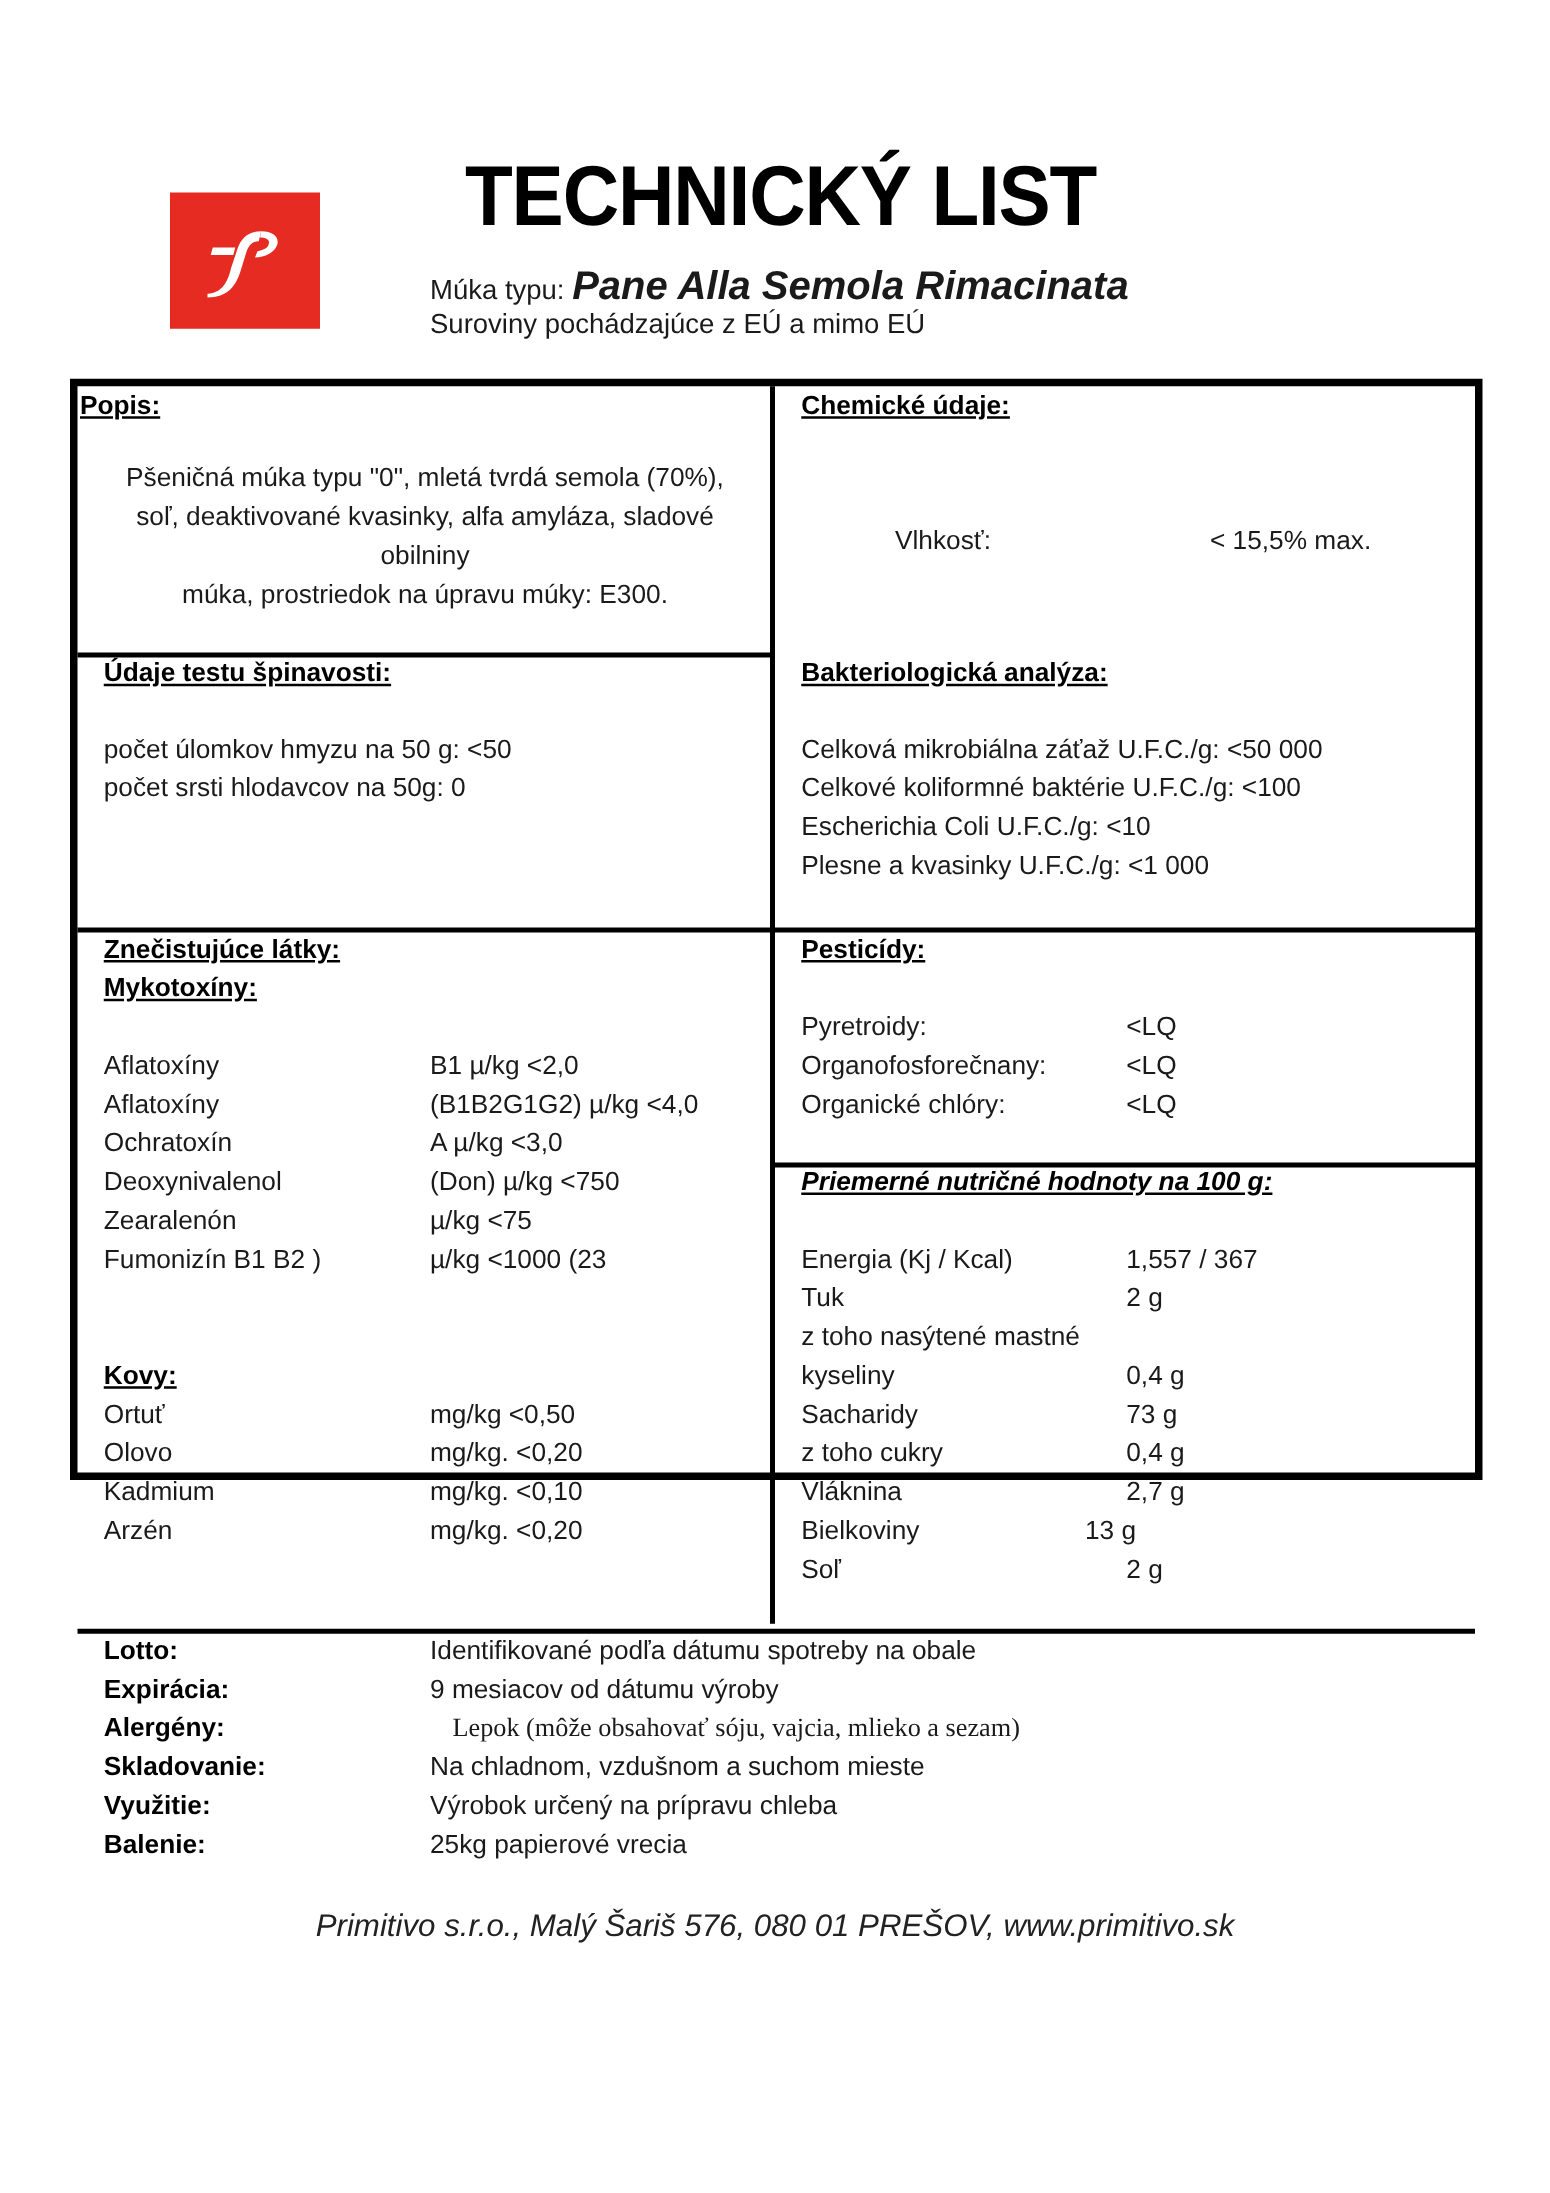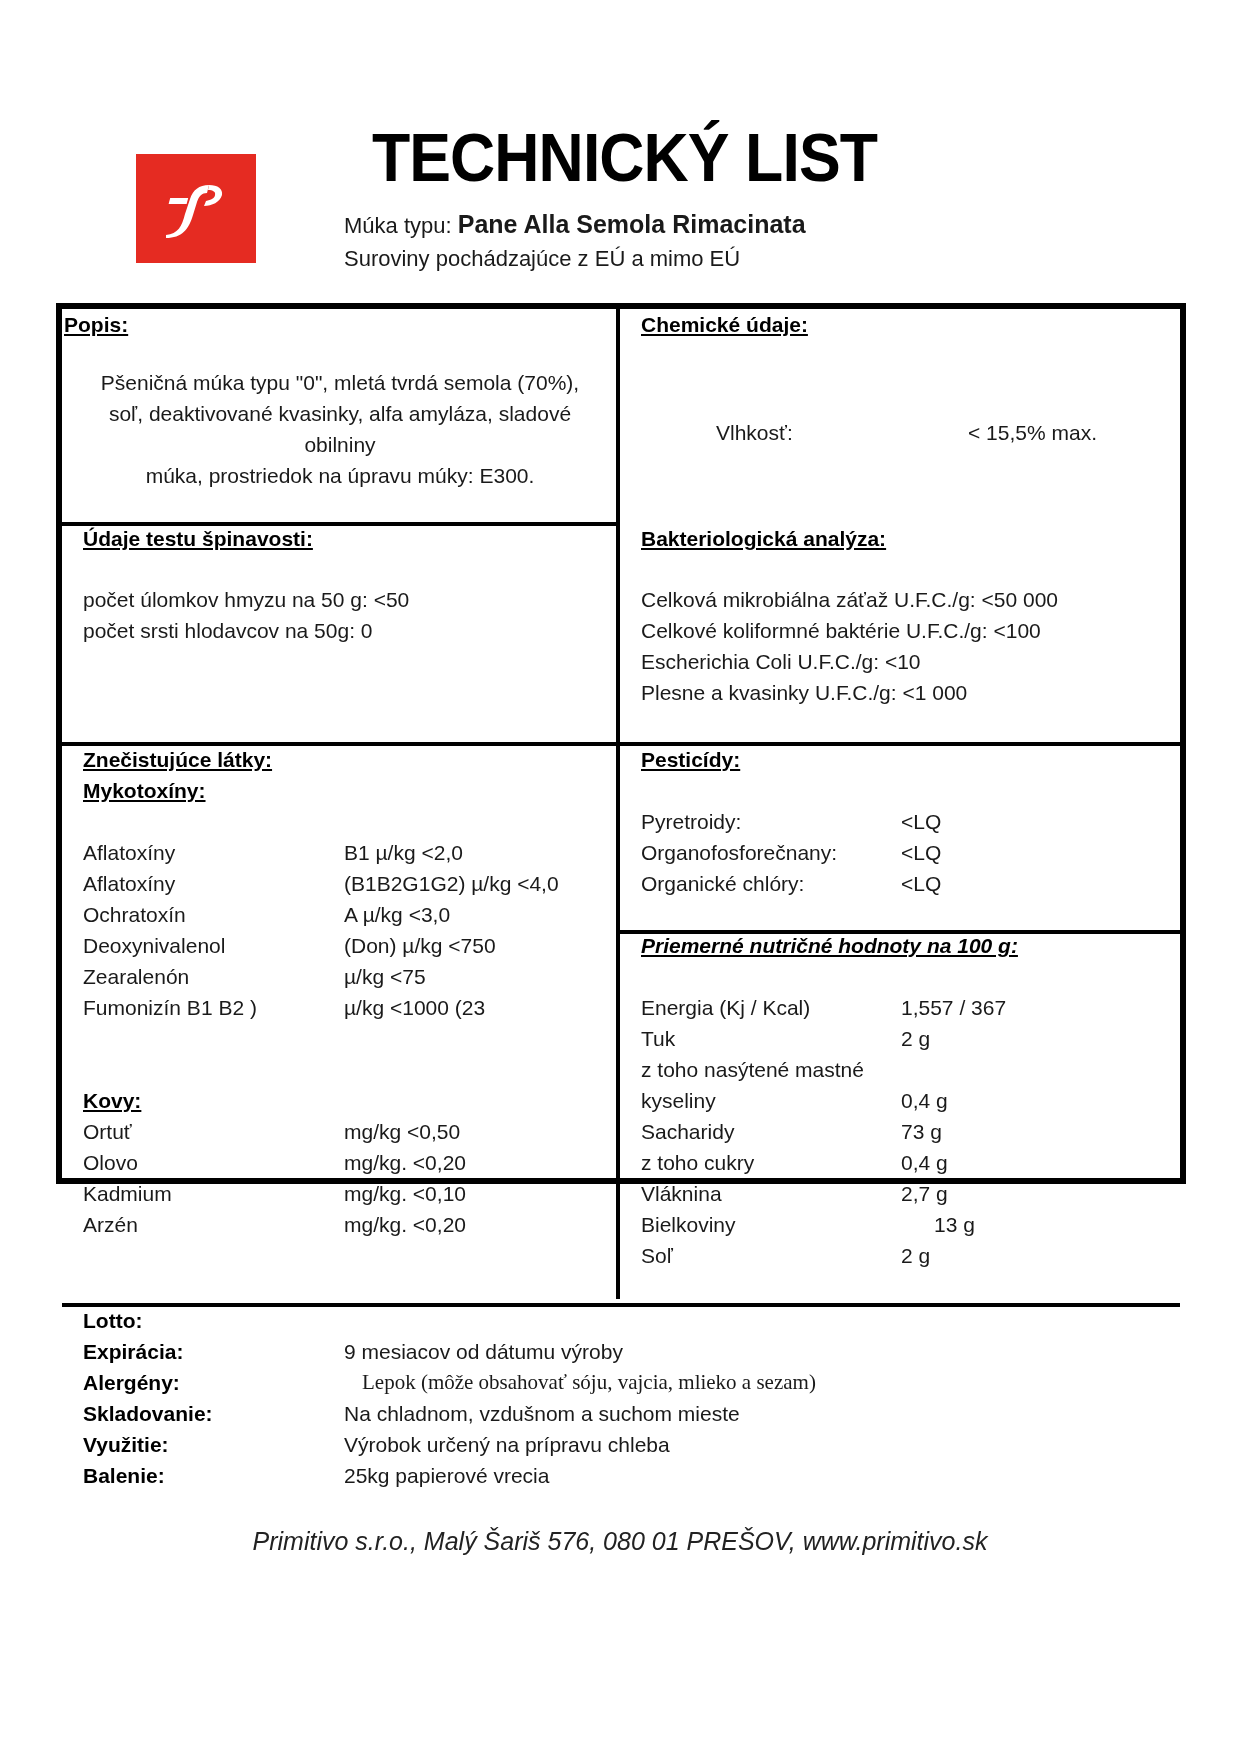--- a/index.html
+++ b/index.html
@@ -5,21 +5,21 @@
   html, body { margin: 0; padding: 0; background: #ffffff; }
   body { width: 1240px; height: 1754px; position: relative; overflow: hidden;
          font-family: "Liberation Sans", "DejaVu Sans", sans-serif; color: #1a1a1a; }
   .abs { position: absolute; }
   .logo { left: 136px; top: 154px; width: 120px; height: 109px; background: #e52b22; }
   .logo svg { width: 100%; height: 100%; display: block; }
   .title { left: 372px; top: 118px; font-size: 68px; font-weight: bold; letter-spacing: -1px;
            color: #000; font-family: "Liberation Sans Narrow", "Liberation Sans", sans-serif;
            transform: scaleX(0.92); transform-origin: left top; white-space: nowrap; }
   .sub1 { left: 344px; top: 210px; font-size: 22px; white-space: nowrap; }
-  .sub1 b { font-size: 25px; }
+  .sub1 b { font-size: 32px; font-style: italic; }
   .sub2 { left: 344px; top: 246px; font-size: 22px; white-space: nowrap; }
 
   .box { left: 56px; top: 303px; width: 1130px; height: 881px; box-sizing: border-box;
          border: 6px solid #000; }
   .hline { position: absolute; background: #000; height: 4px; }
   .vline { position: absolute; background: #000; width: 4px; }
 
   .t { position: absolute; font-size: 21px; white-space: nowrap; line-height: 31px; }
   .h { font-weight: bold; text-decoration: underline; color: #000; }
   .center { text-align: center; white-space: normal; }
@@ -113,25 +113,26 @@
   <div class="t" style="left:839px; top:745px;"></div>
   <div class="t" style="left:579px; top:776px;">kyseliny</div>
   <div class="t" style="left:839px; top:776px;">0,4 g</div>
   <div class="t" style="left:579px; top:807px;">Sacharidy</div>
   <div class="t" style="left:839px; top:807px;">73 g</div>
   <div class="t" style="left:579px; top:838px;">z toho cukry</div>
   <div class="t" style="left:839px; top:838px;">0,4 g</div>
   <div class="t" style="left:579px; top:869px;">Vláknina</div>
   <div class="t" style="left:839px; top:869px;">2,7 g</div>
   <div class="t" style="left:579px; top:900px;">Bielkoviny</div>
-  <div class="t" style="left:872px; top:900px;">13 g</div>
+  <div class="t" style="left:806px; top:900px;">13 g</div>
   <div class="t" style="left:579px; top:931px;">Soľ</div>
   <div class="t" style="left:839px; top:931px;">2 g</div>
 
   <div class="t bold" style="left:21px; top:996px;">Lotto:</div>
+  <div class="t" style="left:282px; top:996px;">Identifikované podľa dátumu spotreby na obale</div>
   <div class="t bold" style="left:21px; top:1027px;">Expirácia:</div>
   <div class="t" style="left:282px; top:1027px;">9 mesiacov od dátumu výroby</div>
   <div class="t bold" style="left:21px; top:1058px;">Alergény:</div>
   <div class="t" style="left:300px; top:1058px;font-family:Liberation Serif, serif;">Lepok (môže obsahovať sóju, vajcia, mlieko a sezam)</div>
   <div class="t bold" style="left:21px; top:1089px;">Skladovanie:</div>
   <div class="t" style="left:282px; top:1089px;">Na chladnom, vzdušnom a suchom mieste</div>
   <div class="t bold" style="left:21px; top:1120px;">Využitie:</div>
   <div class="t" style="left:282px; top:1120px;">Výrobok určený na prípravu chleba</div>
   <div class="t bold" style="left:21px; top:1151px;">Balenie:</div>
   <div class="t" style="left:282px; top:1151px;">25kg papierové vrecia</div>

